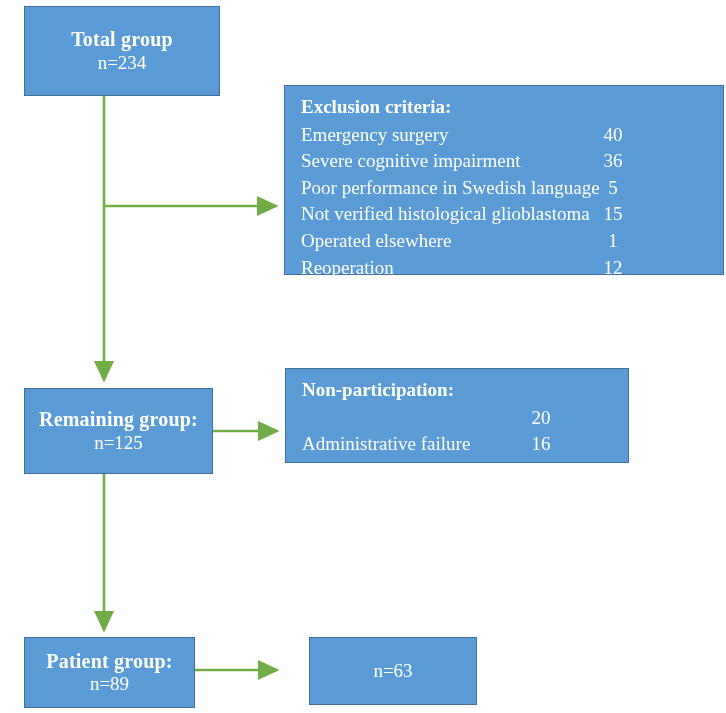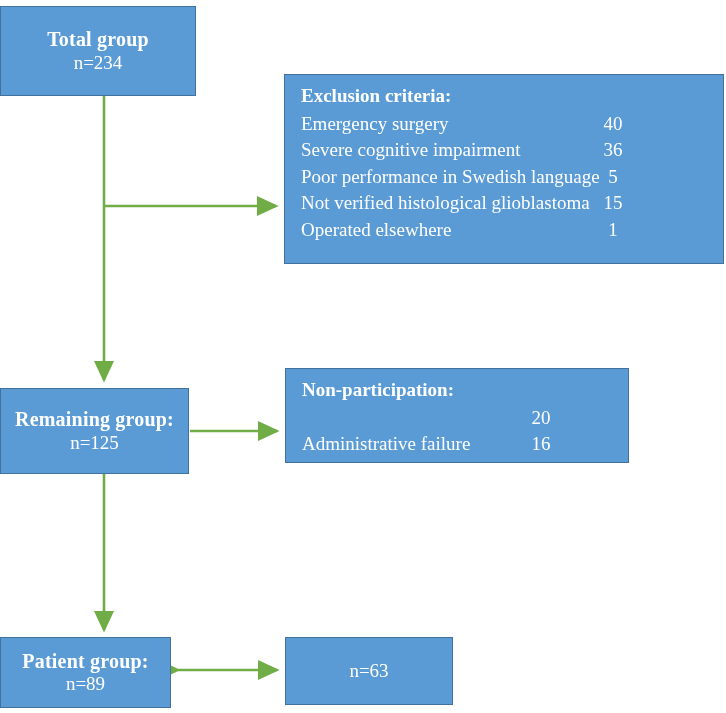--- a/index.html
+++ b/index.html
@@ -16,20 +16,21 @@
     border:1px solid #41719C;
     box-sizing:border-box;
     color:#ffffff;
   }
   .box.centered{
     display:flex;
     flex-direction:column;
     align-items:center;
     justify-content:center;
     text-align:left;
+    margin-left:24px;
   }
   .ttl{
     font-weight:bold;
     font-size:20px;
     line-height:1.18;
     letter-spacing:.2px;
   }
   .sub{
     font-size:19px;
     line-height:1.18;
@@ -106,21 +107,21 @@
     <g>
       <path d="M178,670 L277,670" stroke="#70AD47" stroke-width="2.6" fill="none" marker-end="url(#ah)" marker-start="url(#ah2)"></path>
     </g>
   </svg>
 
   <div class="box centered" style="left:0px;top:6px;width:196px;height:90px;">
     <div class="ttl">Total group</div>
     <div class="sub">n=234</div>
   </div>
 
-  <div class="box listbox exclusion" style="left:284px;top:74px;width:440px;height:190px;">
+  <div class="box listbox exclusion" style="left:284px;top:85px;width:440px;height:190px;">
     <div class="hdr">Exclusion criteria:</div>
     <div class="rows">
       <div class="row">
         <span class="lbl">Emergency surgery</span>
         <span class="spacer"></span>
         <span class="val">40</span>
       </div>
       <div class="row">
         <span class="lbl">Severe cognitive impairment</span>
         <span class="spacer"></span>
@@ -133,20 +134,25 @@
       </div>
       <div class="row">
         <span class="lbl">Not verified histological glioblastoma</span>
         <span class="spacer"></span>
         <span class="val">15</span>
       </div>
       <div class="row">
         <span class="lbl">Operated elsewhere</span>
         <span class="spacer"></span>
         <span class="val">1</span>
+      </div>
+      <div class="row">
+        <span class="lbl">Reoperation</span>
+        <span class="spacer"></span>
+        <span class="val">12</span>
       </div>
     </div>
   </div>
 
   <div class="box centered" style="left:0px;top:388px;width:189px;height:86px;">
     <div class="ttl">Remaining group:</div>
     <div class="sub">n=125</div>
   </div>
 
   <div class="box listbox nonpart" style="left:285px;top:368px;width:344px;height:95px;">

